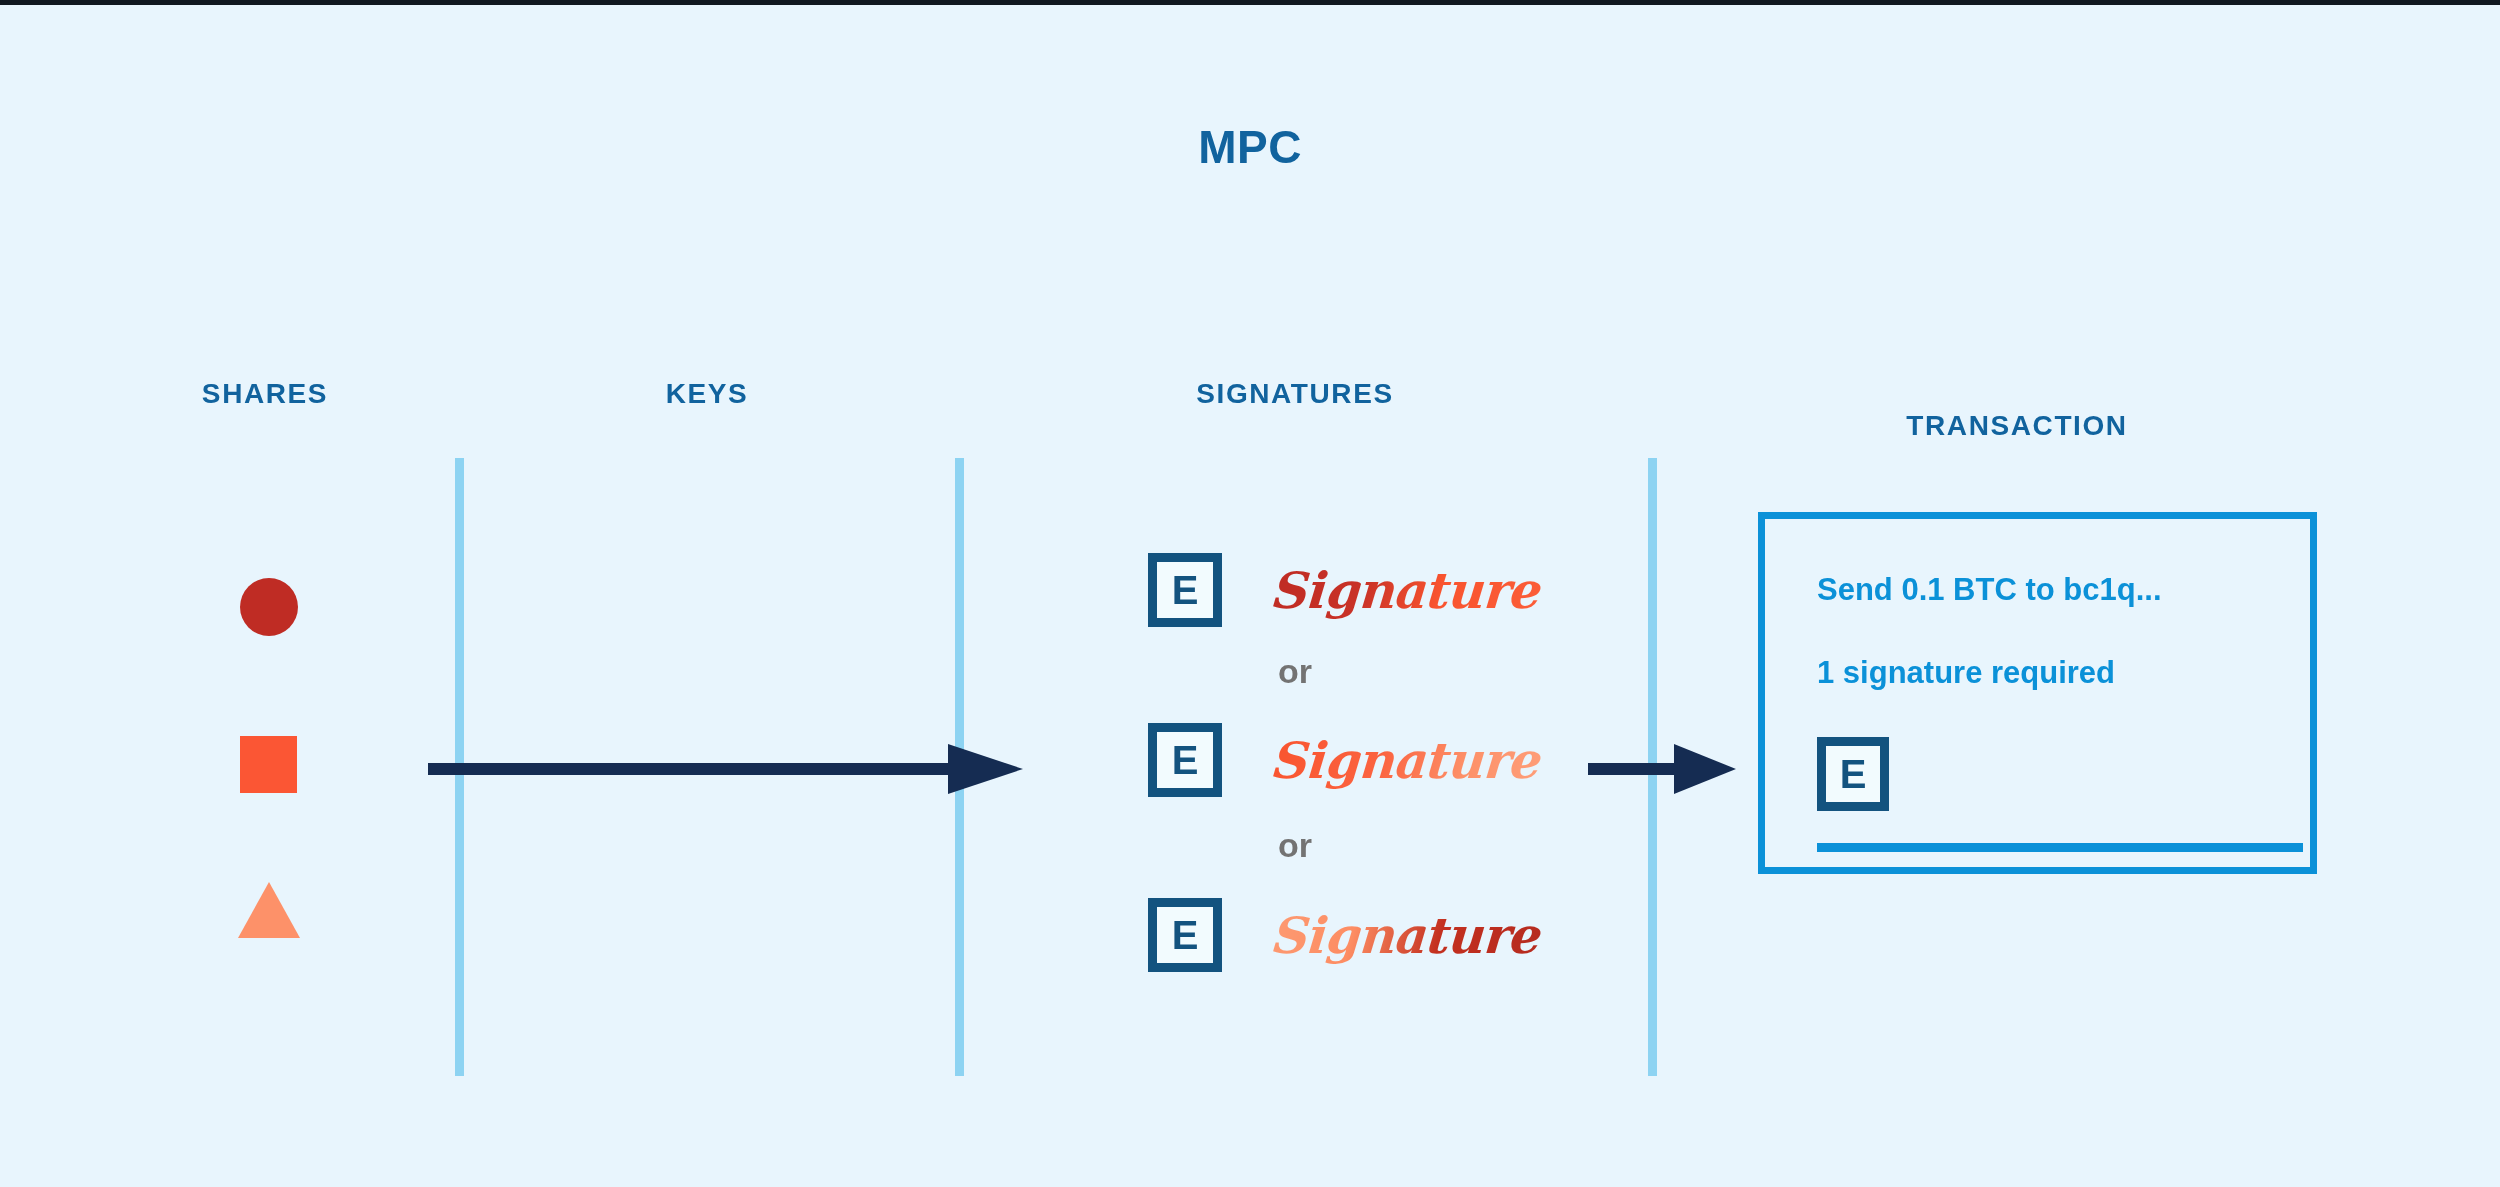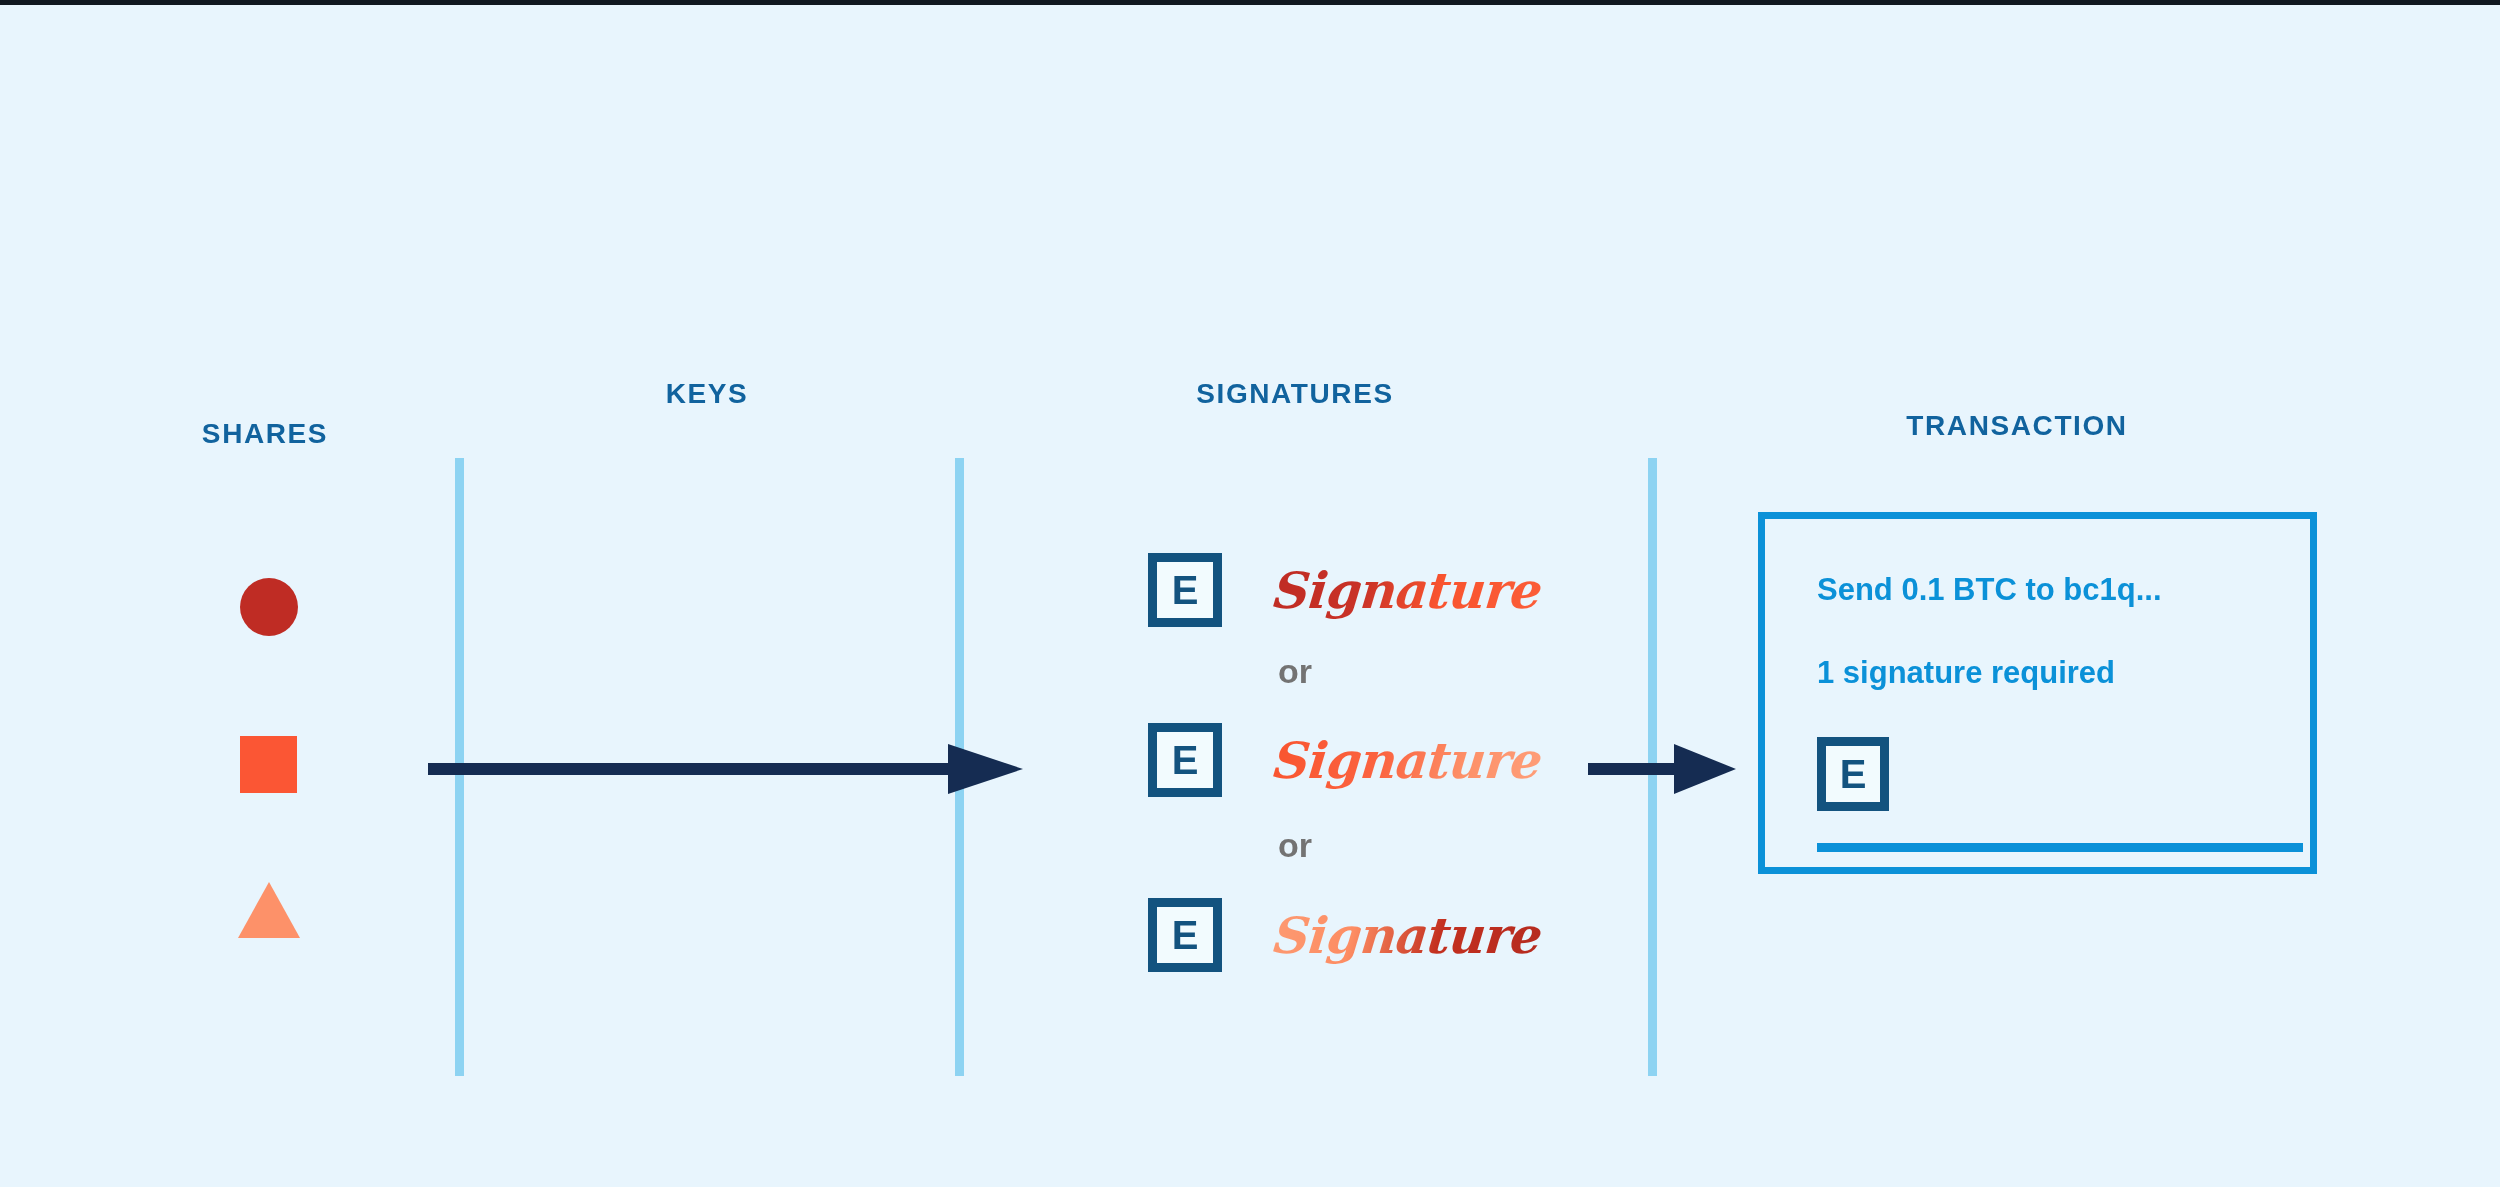--- a/index.html
+++ b/index.html
@@ -48,21 +48,21 @@
     position: absolute;
     top: 378px;
     font-size: 28px;
     font-weight: bold;
     color: #11639e;
     letter-spacing: 1.6px;
     text-align: center;
     white-space: nowrap;
     transform: translateX(-50%);
   }
-  .col-header.h0 { left: 265px; margin-top: 40px; }
+  .col-header.h0 { left: 265px; }
   .col-header.h1 { left: 707px; }
   .col-header.h2 { left: 1295px; }
   .col-header.h3 { left: 2017px; margin-top: 32px; }
 
   
   .divider {
     position: absolute;
     top: 458px;
     width: 9px;
     height: 618px;
@@ -227,20 +227,21 @@
     background: #0b91d8;
   }
 </style>
 </head>
 <body>
 
 <div id="canvas">
 
   <div class="top-rule"></div>
 
+  <div class="title">MPC</div>
 
   <div class="col-header h0">SHARES</div>
   <div class="col-header h1">KEYS</div>
   <div class="col-header h2">SIGNATURES</div>
   <div class="col-header h3">TRANSACTION</div>
 
   <div class="divider d0"></div>
   <div class="divider d1"></div>
   <div class="divider d2"></div>
 

